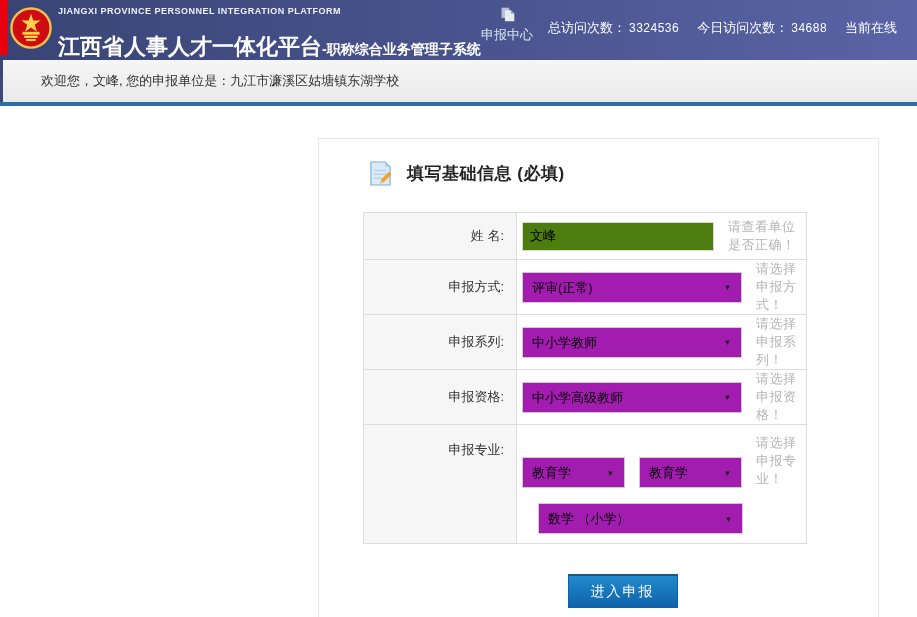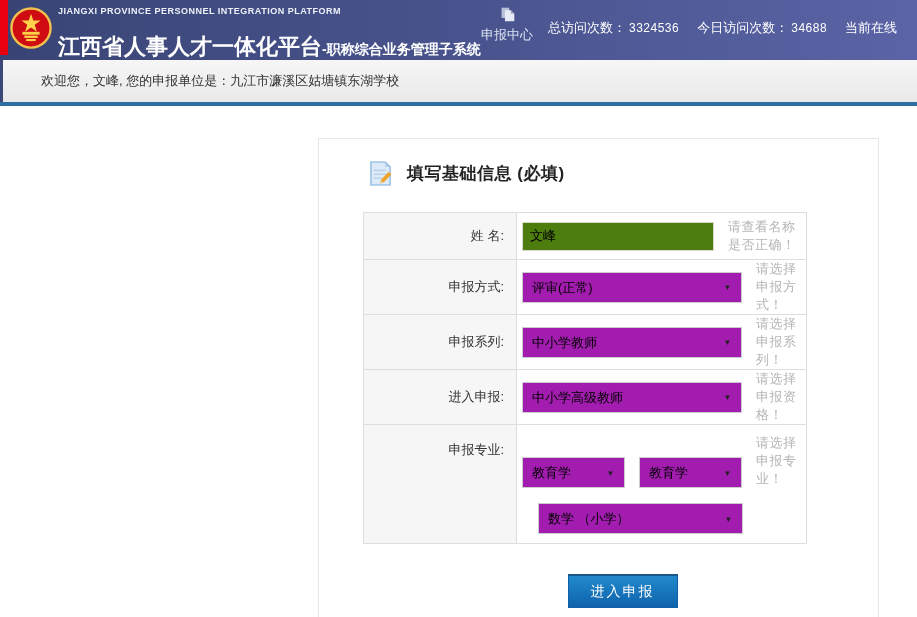--- a/index.html
+++ b/index.html
@@ -115,21 +115,21 @@
       </svg>
       <span class="ttl">填写基础信息 (必填)</span>
     </div>
 
     <div class="ftable">
 
       <div class="trow">
         <div class="tlabel">姓 名:</div>
         <div class="tcontent">
           <input class="dis-input" disabled="" value="文峰" style="">
-          <span class="hint">请查看名称是否正确！</span>
+          <span class="hint">请查看单位是否正确！</span>
         </div>
       </div>
 
 
       <div class="trow">
         <div class="tlabel">申报方式:</div>
         <div class="tcontent">
           <span class="selwrap w220">
             <select><option>评审(正常)</option></select>
             <span class="arr">▼</span>
@@ -143,21 +143,21 @@
         <div class="tcontent">
           <span class="selwrap w220">
             <select><option>中小学教师</option></select>
             <span class="arr">▼</span>
           </span>
           <span class="hint">请选择申报系列！</span>
         </div>
       </div>
 
       <div class="trow">
-        <div class="tlabel">进入申报:</div>
+        <div class="tlabel">申报资格:</div>
         <div class="tcontent">
           <span class="selwrap w220">
             <select><option>中小学高级教师</option></select>
             <span class="arr">▼</span>
           </span>
           <span class="hint">请选择申报资格！</span>
         </div>
       </div>
 
       <div class="trow tall">

